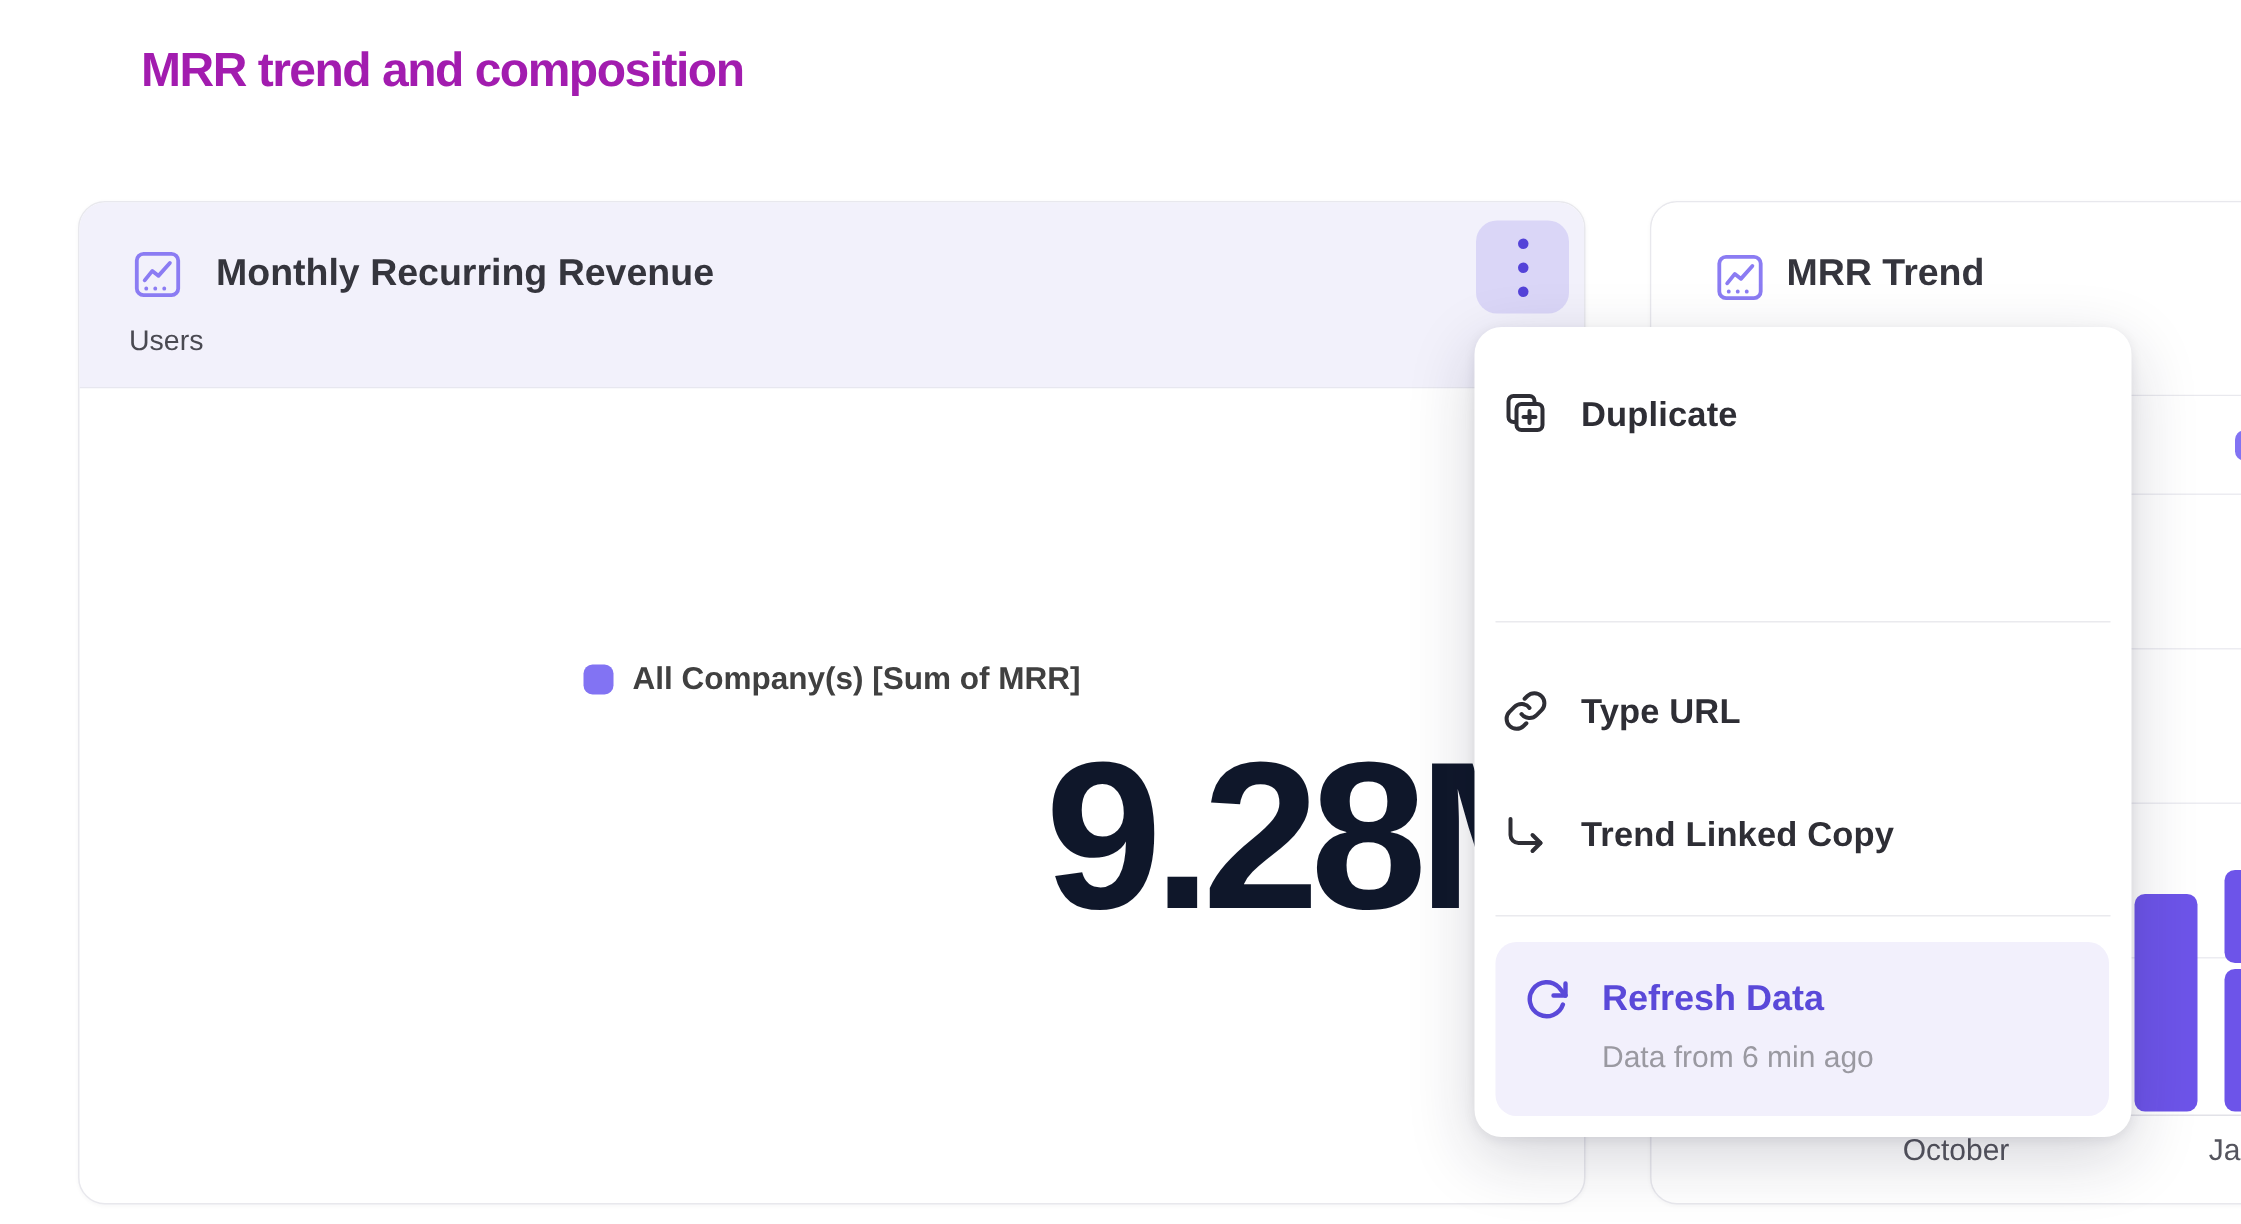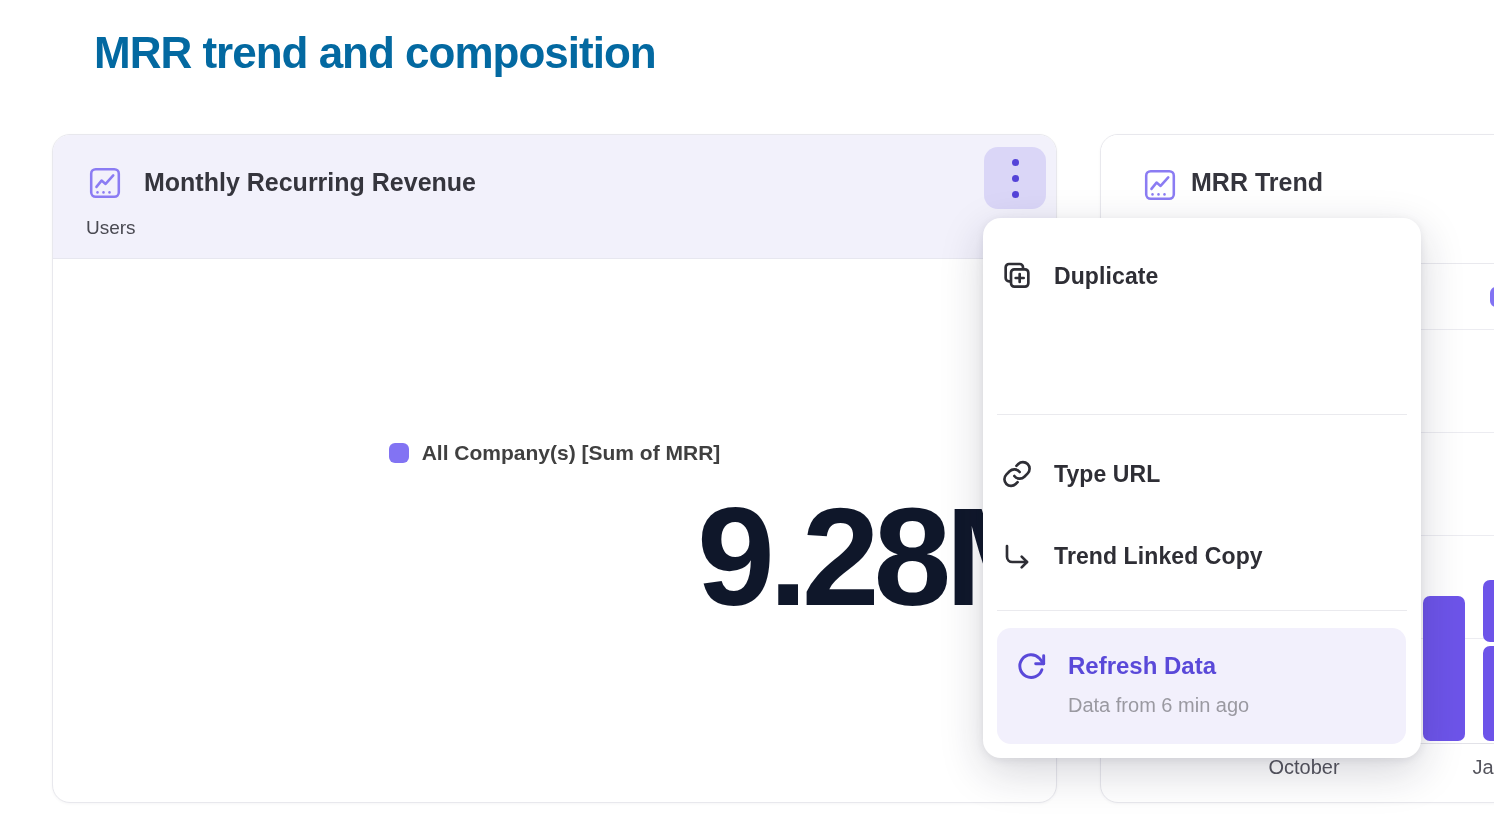--- a/index.html
+++ b/index.html
@@ -3,21 +3,21 @@
 <meta charset="utf-8">
 <style>
   * { margin:0; padding:0; box-sizing:border-box; }
   html,body { width:1494px; height:816px; }
   body {
     position:relative; overflow:hidden; background:#ffffff;
     font-family:"Liberation Sans", sans-serif; color:#2e2e35;
   }
   .page-title {
     position:absolute; left:94px; top:28px;
-    font-size:44px; font-weight:700; letter-spacing:-1px; color:#0369a1;
+    font-size:32px; font-weight:700; letter-spacing:-1px; color:#a21caf;
   }
   
   .card {
     position:absolute; top:134px; height:669px; background:#fff;
     border:1px solid #e8e8ed; border-radius:18px;
     box-shadow:0 1px 3px rgba(20,20,40,0.04);
   }
   #card-mrr { left:52px; width:1005px; }
   #card-trend { left:1100px; width:430px; }
   .card-header {

